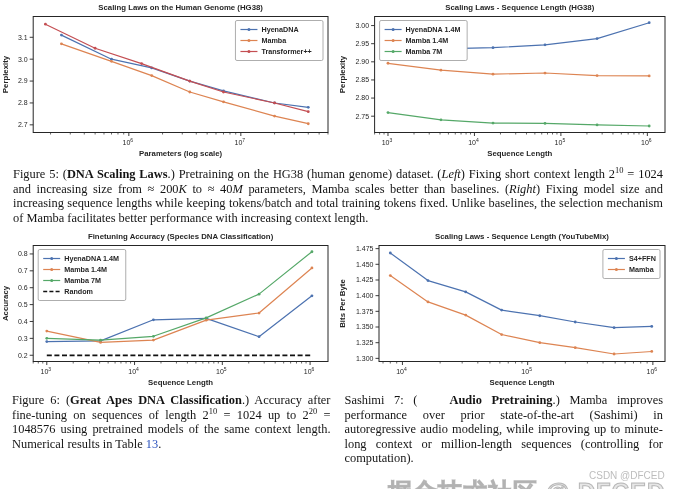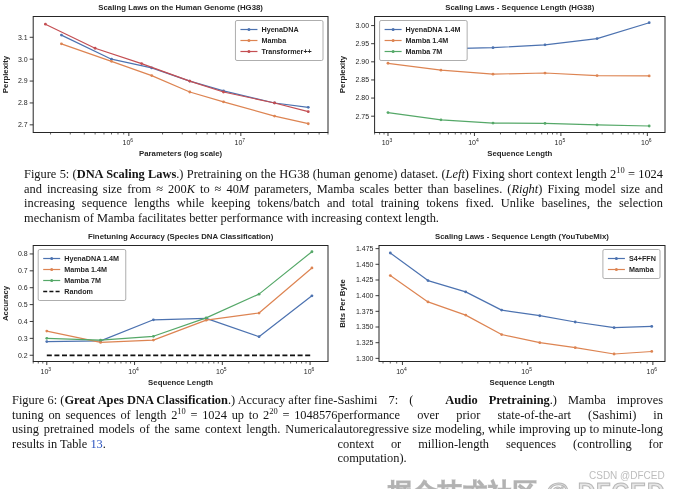--- a/index.html
+++ b/index.html
@@ -5,22 +5,22 @@
   html,body{margin:0;padding:0;background:#fff;}
   body{width:675px;height:489px;overflow:hidden;position:relative;
        font-family:"Liberation Sans",sans-serif;}
   .page{width:675px;height:489px;position:relative;background:#fff;}
   .charts-row{display:flex;width:675px;}
   figure.chart{margin:0;width:337px;height:160px;}
   figure.chart svg{display:block;font-family:"Liberation Sans",sans-serif;}
   .cap{font-family:"Liberation Serif",serif;font-size:12.4px;line-height:1.17;
        color:#141414;text-align:justify;margin:0;}
   .cap sup{font-size:68%;line-height:0;}
-  .cap-wide{padding:7px 12px 4px 24px;}
-  .caps-row{display:flex;padding:4px 12px 0 12px;}
+  .cap-wide{padding:7px 12px 4px 13px;}
+  .caps-row{display:flex;gap:14px;padding:4px 12px 0 12px;}
   .caps-row .cap-col{flex:1;min-width:0;position:relative;}
   .wm-big{position:absolute;left:388px;top:444px;font-size:24px;font-weight:bold;
           letter-spacing:1px;white-space:nowrap;color:rgba(190,190,190,0.38);
           -webkit-text-stroke:1px rgba(150,150,150,0.65);pointer-events:none;margin-top:32px;}
   .wm-small{position:absolute;left:589px;top:470px;font-size:10px;
             color:#bdbdbd;white-space:nowrap;pointer-events:none;}
 </style>
 </head>
 <body>
 
@@ -360,19 +360,19 @@
           <text x="0" y="0" fill="#262626" font-size="7.8" font-weight="bold" text-anchor="middle" transform="translate(8,74) rotate(-90)">Bits Per Byte</text>
         </svg>
     </figure>
   </div>
 
   <div class="caps-row">
     <div class="cap-col">
       <p class="cap"><span>Figure 6: (</span><span style="font-weight: bold;">Great Apes DNA Classification</span><span>.)  Accuracy after fine-tuning on sequences of length 2</span><sup>10</sup><span> = 1024 up to 2</span><sup>20</sup><span> = 1048576 using pretrained models of the same context length. Numerical results in Table </span><span style="color: rgb(42, 82, 190);">13</span><span>.</span></p>
     </div>
     <div class="cap-col">
-      <p class="cap"><span>Sashimi 7: (</span><span style="font-weight: bold; margin-left: 32px;">Audio Pretraining</span><span>.)  Mamba improves performance over prior state-of-the-art (Sashimi) in autoregressive size modeling, while improving up to minute-long context or million-length sequences (controlling for computation).</span></p>
+      <p class="cap"><span>Sashimi 7: (</span><span style="font-weight: bold; margin-left: 32px;">Audio Pretraining</span><span>.)  Mamba improves performance over prior state-of-the-art (Sashimi) in autoregressive audio modeling, while improving up to minute-long context or million-length sequences (controlling for computation).</span></p>
     </div>
   </div>
 
   <div class="wm-big">掘金技术社区 @ DFCED</div>
   <div class="wm-small">CSDN @DFCED</div>
 </div>
 
 </body></html>

